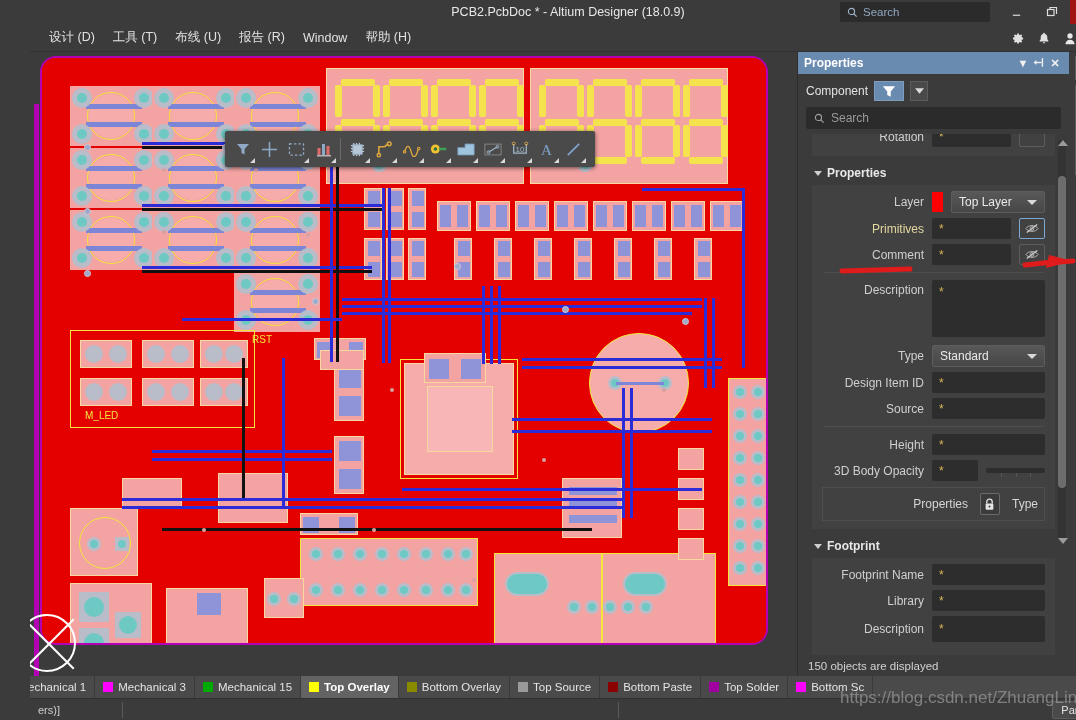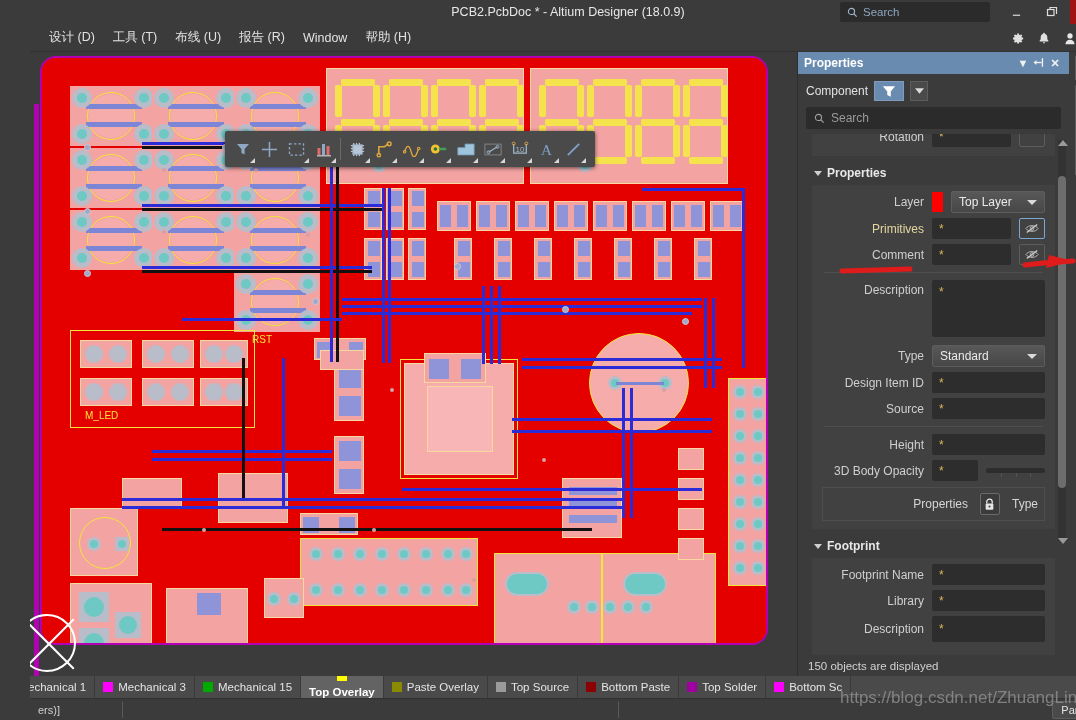--- a/index.html
+++ b/index.html
@@ -136,21 +136,21 @@
   .layerbar {
     position:absolute; left:0; top:676px; width:1076px; height:22px;
     background:#4a4a4a; display:flex; align-items:stretch;
     font-size:11.5px; overflow:hidden;
   }
   .ltab {
     display:flex; align-items:center; gap:5px; padding:0 8px;
     background:#4a4a4a; border-right:1px solid #3a3a3a;
     color:#e4e4e4; white-space:nowrap;
   }
-  .ltab.active { background:#636363; font-weight:bold; color:#fff;flex-direction:column; }
+  .ltab.active { background:#636363; font-weight:bold; color:#fff; }
   .lsw { width:10px; height:10px; display:inline-block; }
 
   
   .statusbar {
     position:absolute; left:0; top:698px; width:1076px; height:22px;
     background:#3b3b3b; display:flex; align-items:center;
     border-top:1px solid #313131; font-size:11px; color:#cfcfcf;
   }
   .sb-cell { padding:0 8px; height:22px; display:flex; align-items:center; }
   .sb-sep { width:1px; height:16px; background:#5a5a5a; }
@@ -1350,21 +1350,21 @@
     <div class="ltab">
       <span class="lsw" style="background:#00aa00"></span>
       <span>Mechanical 15</span>
     </div>
     <div class="ltab active">
       <span class="lsw" style="background:#ffff00"></span>
       <span>Top Overlay</span>
     </div>
     <div class="ltab">
       <span class="lsw" style="background:#8a8a00"></span>
-      <span>Paste Overlay</span>
+      <span>Bottom Overlay</span>
     </div>
     <div class="ltab">
       <span class="lsw" style="background:#9a9a9a"></span>
       <span>Top Source</span>
     </div>
     <div class="ltab">
       <span class="lsw" style="background:#8b0000"></span>
       <span>Bottom Paste</span>
     </div>
     <div class="ltab">

